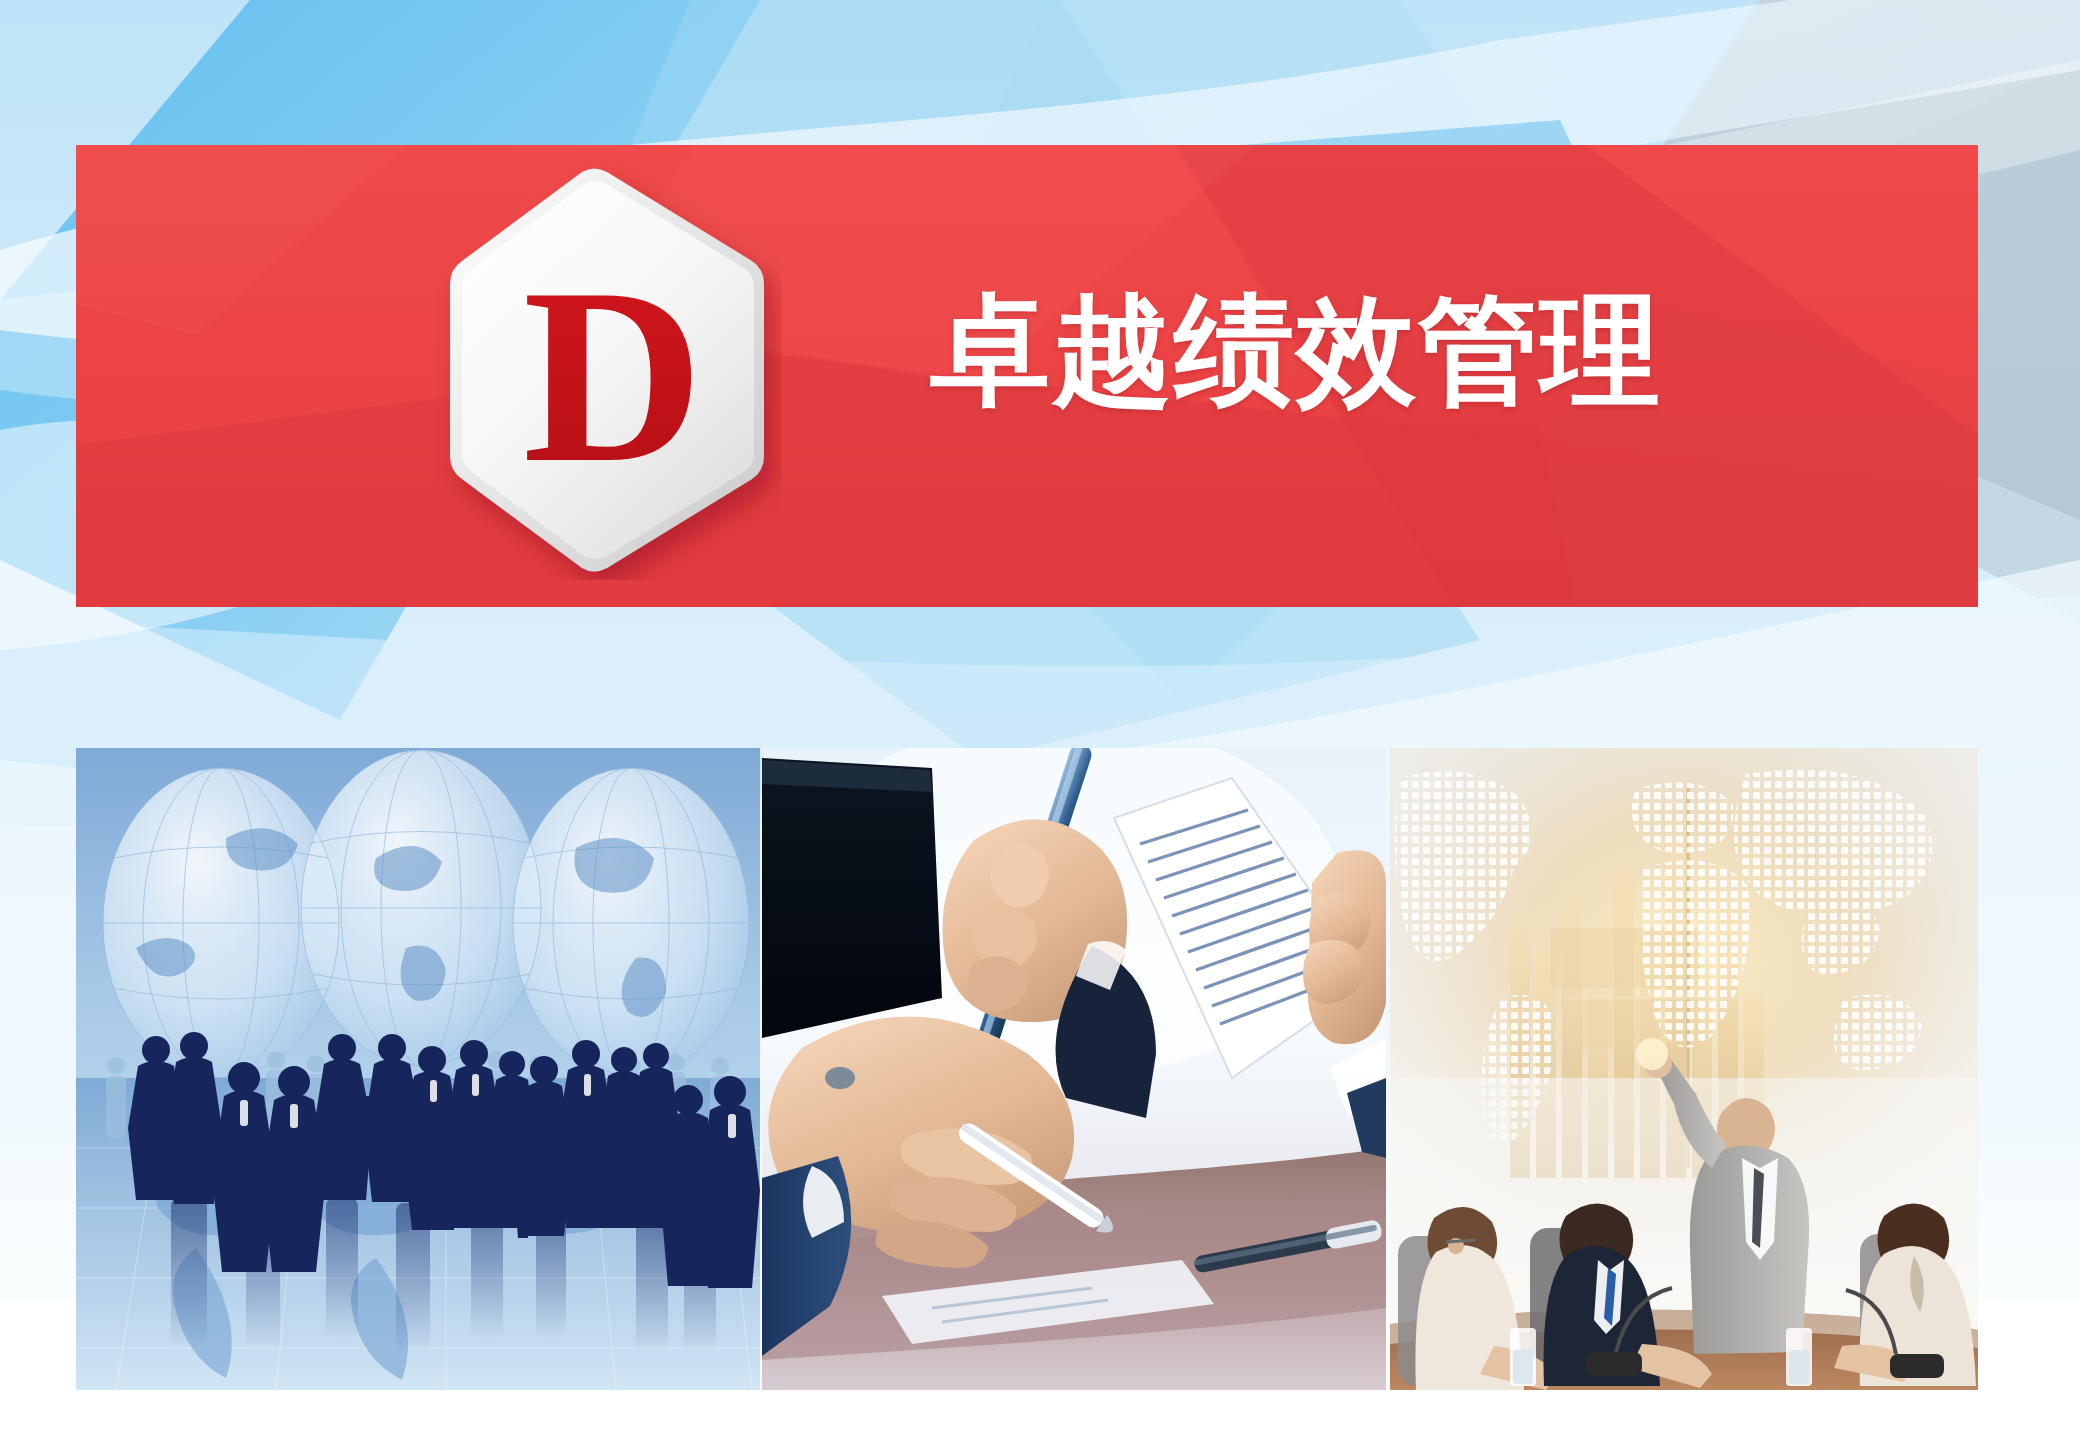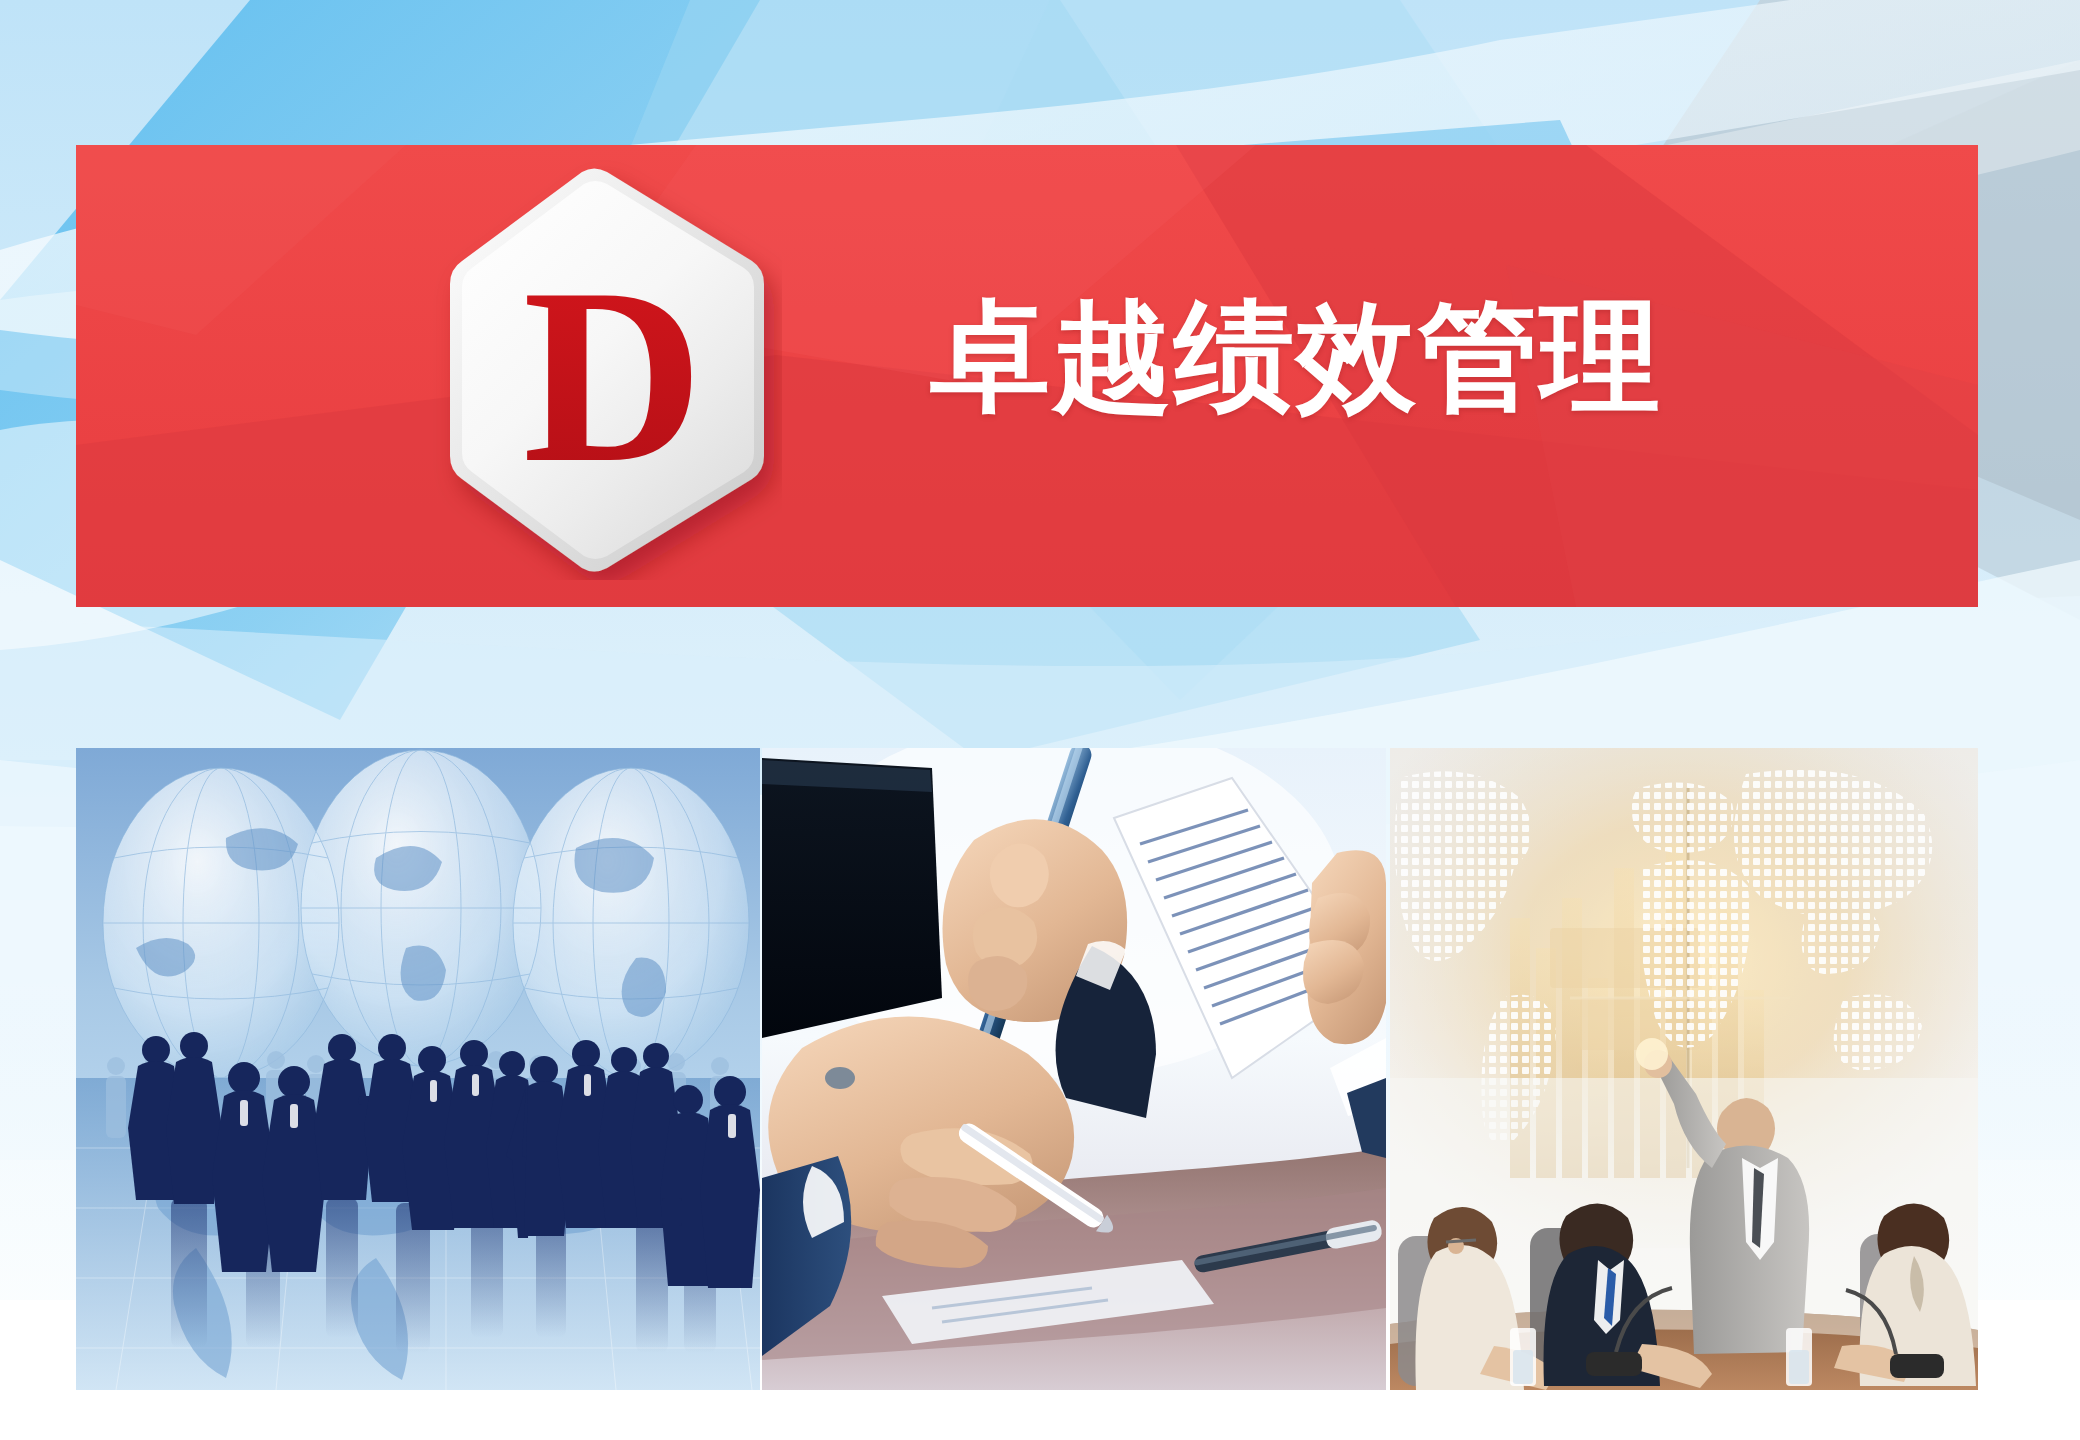--- a/index.html
+++ b/index.html
@@ -65,21 +65,20 @@
     position: absolute;
     left: 930px;
     top: 290px;
     font-size: 120px;
     line-height: 1;
     font-weight: bold;
     color: #ffffff;
     letter-spacing: 2px;
     white-space: nowrap;
     text-shadow: 0 2px 5px rgba(120,10,10,0.25);
-    margin-top: 6px;
   }
 
   
   .photo {
     position: absolute;
     top: 748px;
     height: 642px;
     overflow: hidden;
   }
   .photo svg { display:block; }

